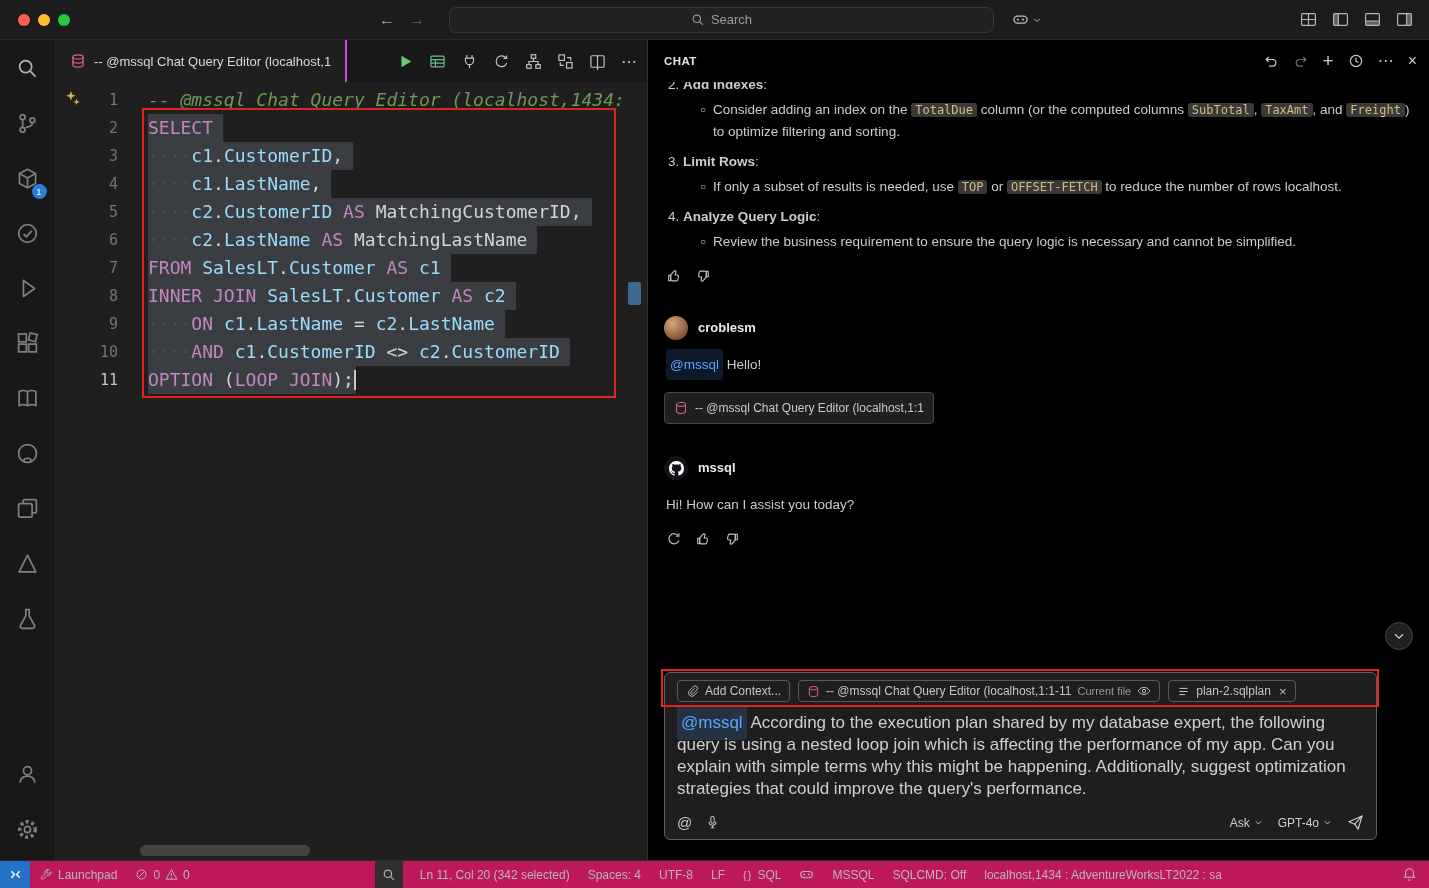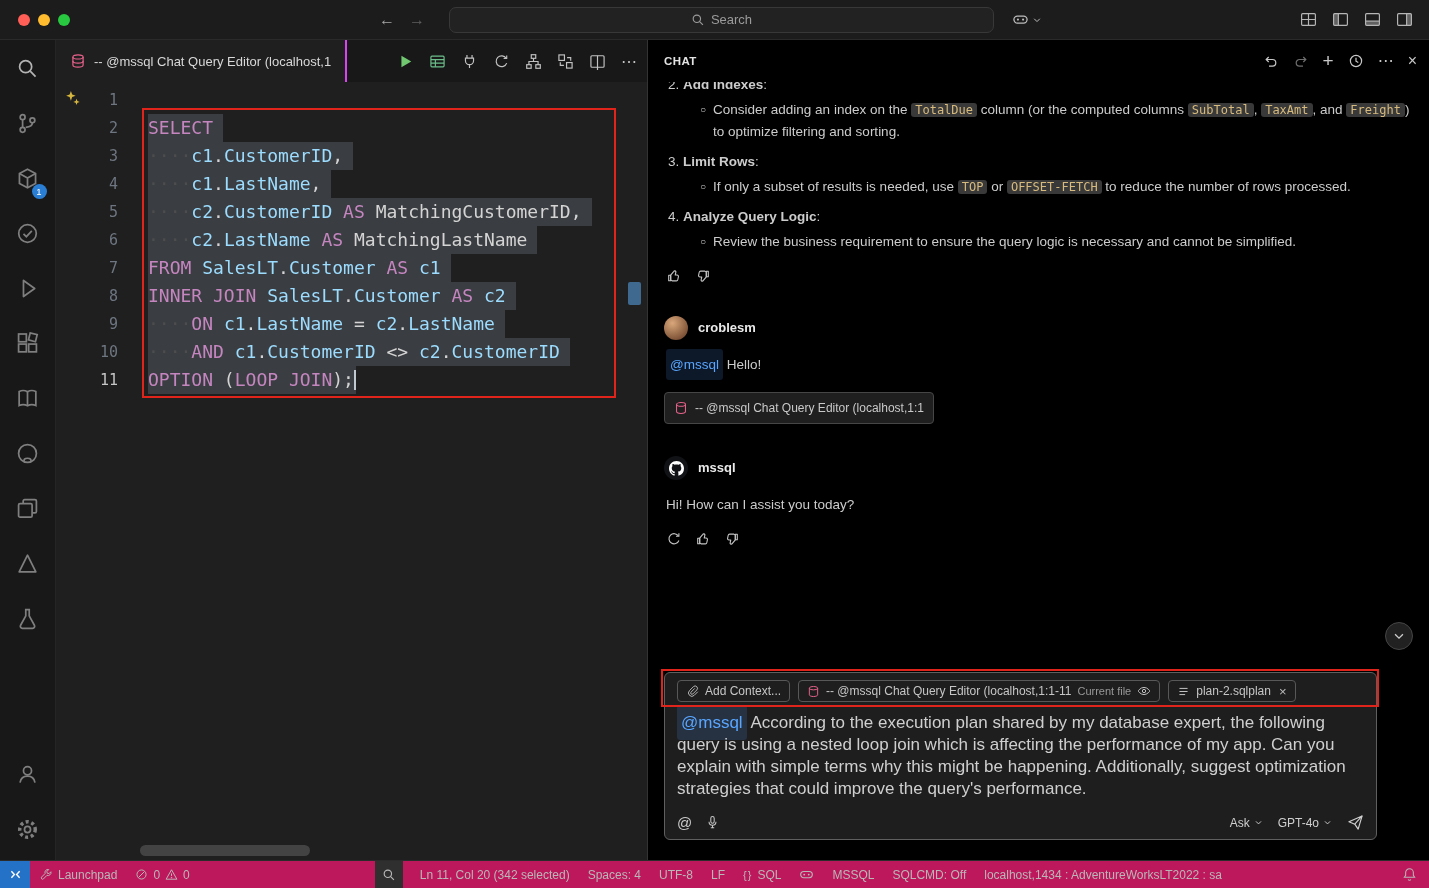--- a/index.html
+++ b/index.html
@@ -300,21 +300,21 @@
       </div>
 
       <div class="editor">
         <span class="sparkle">
           <svg width="17" height="17" viewBox="0 0 16 16">
               <path d="M6.5 1l1.2 3.3L11 5.5 7.7 6.7 6.5 10 5.3 6.7 2 5.5l3.3-1.2z" fill="#d7b73f"></path>
               <path d="M11.8 8.2l.8 2.2 2.2.8-2.2.8-.8 2.2-.8-2.2-2.2-.8 2.2-.8z" fill="#d7b73f"></path>
             </svg>
         </span>
         <div>
-            <div class="code-line"><span class="ln">1</span></div>
+            <div class="code-line"><span class="ln">1</span><span class="code"><span class="tk-cm">-- @mssql Chat Query Editor (localhost,1434:</span></span></div>
             <div class="code-line"><span class="ln">2</span><span class="code sel"><span class="tk-kw">SELECT</span></span></div>
             <div class="code-line"><span class="ln">3</span><span class="code sel"><span class="tk-ws">····</span><span class="tk-id">c1</span><span class="tk-df">.</span><span class="tk-id">CustomerID</span><span class="tk-df">,</span></span></div>
             <div class="code-line"><span class="ln">4</span><span class="code sel"><span class="tk-ws">····</span><span class="tk-id">c1</span><span class="tk-df">.</span><span class="tk-id">LastName</span><span class="tk-df">,</span></span></div>
             <div class="code-line"><span class="ln">5</span><span class="code sel"><span class="tk-ws">····</span><span class="tk-id">c2</span><span class="tk-df">.</span><span class="tk-id">CustomerID</span><span class="tk-df"> </span><span class="tk-kw">AS</span><span class="tk-df"> MatchingCustomerID,</span></span></div>
             <div class="code-line"><span class="ln">6</span><span class="code sel"><span class="tk-ws">····</span><span class="tk-id">c2</span><span class="tk-df">.</span><span class="tk-id">LastName</span><span class="tk-df"> </span><span class="tk-kw">AS</span><span class="tk-df"> MatchingLastName</span></span></div>
             <div class="code-line"><span class="ln">7</span><span class="code sel"><span class="tk-kw">FROM</span><span class="tk-df"> </span><span class="tk-id">SalesLT</span><span class="tk-df">.</span><span class="tk-id">Customer</span><span class="tk-df"> </span><span class="tk-kw">AS</span><span class="tk-df"> </span><span class="tk-id">c1</span></span></div>
             <div class="code-line"><span class="ln">8</span><span class="code sel"><span class="tk-kw">INNER JOIN</span><span class="tk-df"> </span><span class="tk-id">SalesLT</span><span class="tk-df">.</span><span class="tk-id">Customer</span><span class="tk-df"> </span><span class="tk-kw">AS</span><span class="tk-df"> </span><span class="tk-id">c2</span></span></div>
             <div class="code-line"><span class="ln">9</span><span class="code sel"><span class="tk-ws">····</span><span class="tk-kw">ON</span><span class="tk-df"> </span><span class="tk-id">c1</span><span class="tk-df">.</span><span class="tk-id">LastName</span><span class="tk-df"> = </span><span class="tk-id">c2</span><span class="tk-df">.</span><span class="tk-id">LastName</span></span></div>
             <div class="code-line"><span class="ln">10</span><span class="code sel"><span class="tk-ws">····</span><span class="tk-kw">AND</span><span class="tk-df"> </span><span class="tk-id">c1</span><span class="tk-df">.</span><span class="tk-id">CustomerID</span><span class="tk-df"> &lt;&gt; </span><span class="tk-id">c2</span><span class="tk-df">.</span><span class="tk-id">CustomerID</span></span></div>
             <div class="code-line"><span class="ln">11</span><span class="code sel nopad"><span class="tk-kw">OPTION</span><span class="tk-df"> (</span><span class="tk-kw">LOOP JOIN</span><span class="tk-df">);</span><span class="cursor"></span></span></div>
@@ -354,21 +354,21 @@
                 <div class="li-head"><span class="li-num">2. </span><span class="li-title">Add Indexes</span><span>:</span></div>
                 <div class="bullet-row">
                   <span class="bullet-dot">○</span>
                   <span class="bullet-text"><span>Consider adding an index on the </span><span class="inline-code">TotalDue</span><span> column (or the computed columns </span><span class="inline-code">SubTotal</span><span>, </span><span class="inline-code">TaxAmt</span><span>, and </span><span class="inline-code">Freight</span><span>) to optimize filtering and sorting.</span></span>
                 </div>
               </div>
               <div class="chat-li">
                 <div class="li-head"><span class="li-num">3. </span><span class="li-title">Limit Rows</span><span>:</span></div>
                 <div class="bullet-row">
                   <span class="bullet-dot">○</span>
-                  <span class="bullet-text"><span>If only a subset of results is needed, use </span><span class="inline-code">TOP</span><span> or </span><span class="inline-code">OFFSET-FETCH</span><span> to reduce the number of rows processed.</span></span>
+                  <span class="bullet-text"><span>If only a subset of results is needed, use </span><span class="inline-code">TOP</span><span> or </span><span class="inline-code">OFFSET-FETCH</span><span> to reduce the number of rows localhost.</span></span>
                 </div>
               </div>
               <div class="chat-li">
                 <div class="li-head"><span class="li-num">4. </span><span class="li-title">Analyze Query Logic</span><span>:</span></div>
                 <div class="bullet-row">
                   <span class="bullet-dot">○</span>
                   <span class="bullet-text"><span>Review the business requirement to ensure the query logic is necessary and cannot be simplified.</span></span>
                 </div>
               </div>
             </div>

